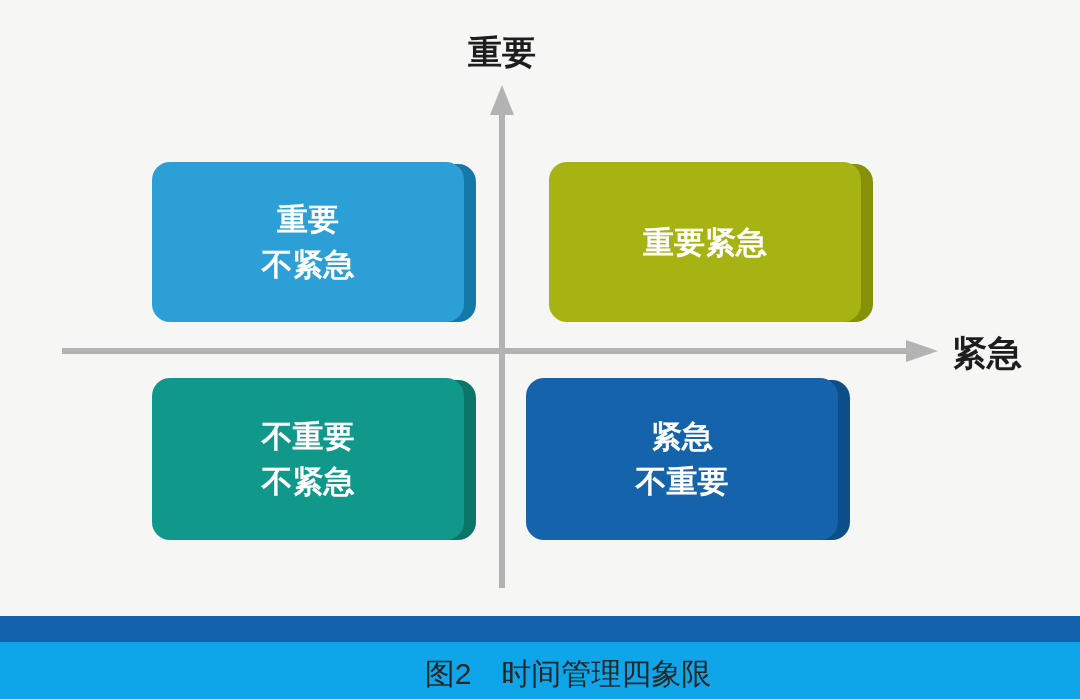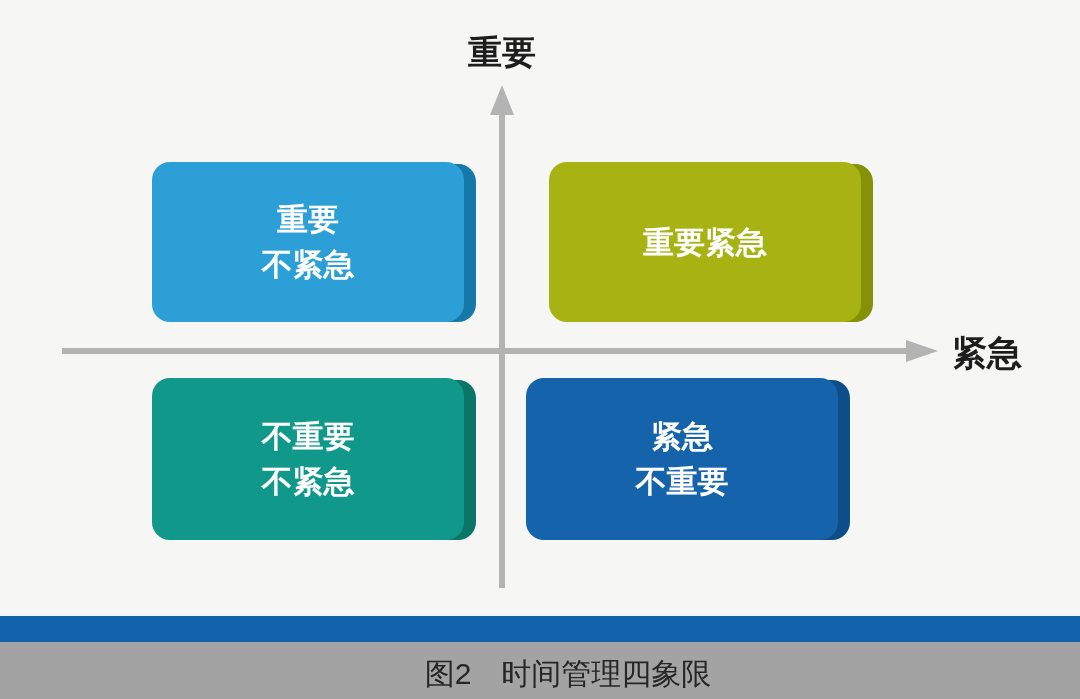--- a/index.html
+++ b/index.html
@@ -4,21 +4,21 @@
 <style>
   html,body { margin:0; padding:0; }
   body {
     font-family: "Liberation Sans", "DejaVu Sans", sans-serif;
     background:#ffffff;
   }
   .canvas {
     position:relative;
     width:1080px; height:699px;
     overflow:hidden;
-    background:#a3a3a3;
+    background:#0ea5e9;
   }
   .diagram-area {
     position:absolute; left:0; top:0;
     width:1080px; height:616px;
     background:#f6f6f5;
   }
 
   
   .axis-line { position:absolute; background:var(--axis, #b3b3b3); }
   .axis-v { left:499px; top:112px; width:6px; height:476px; }

